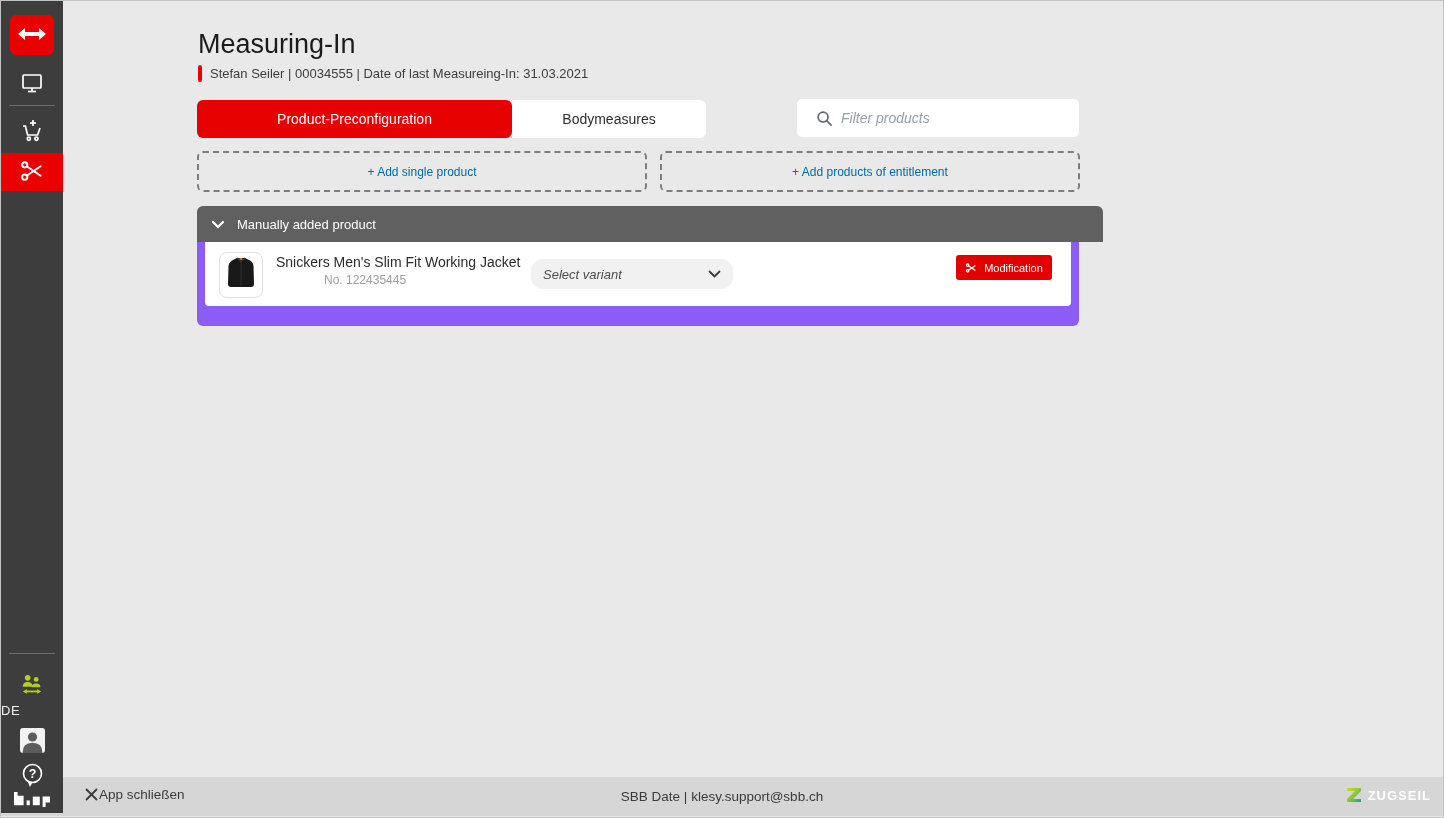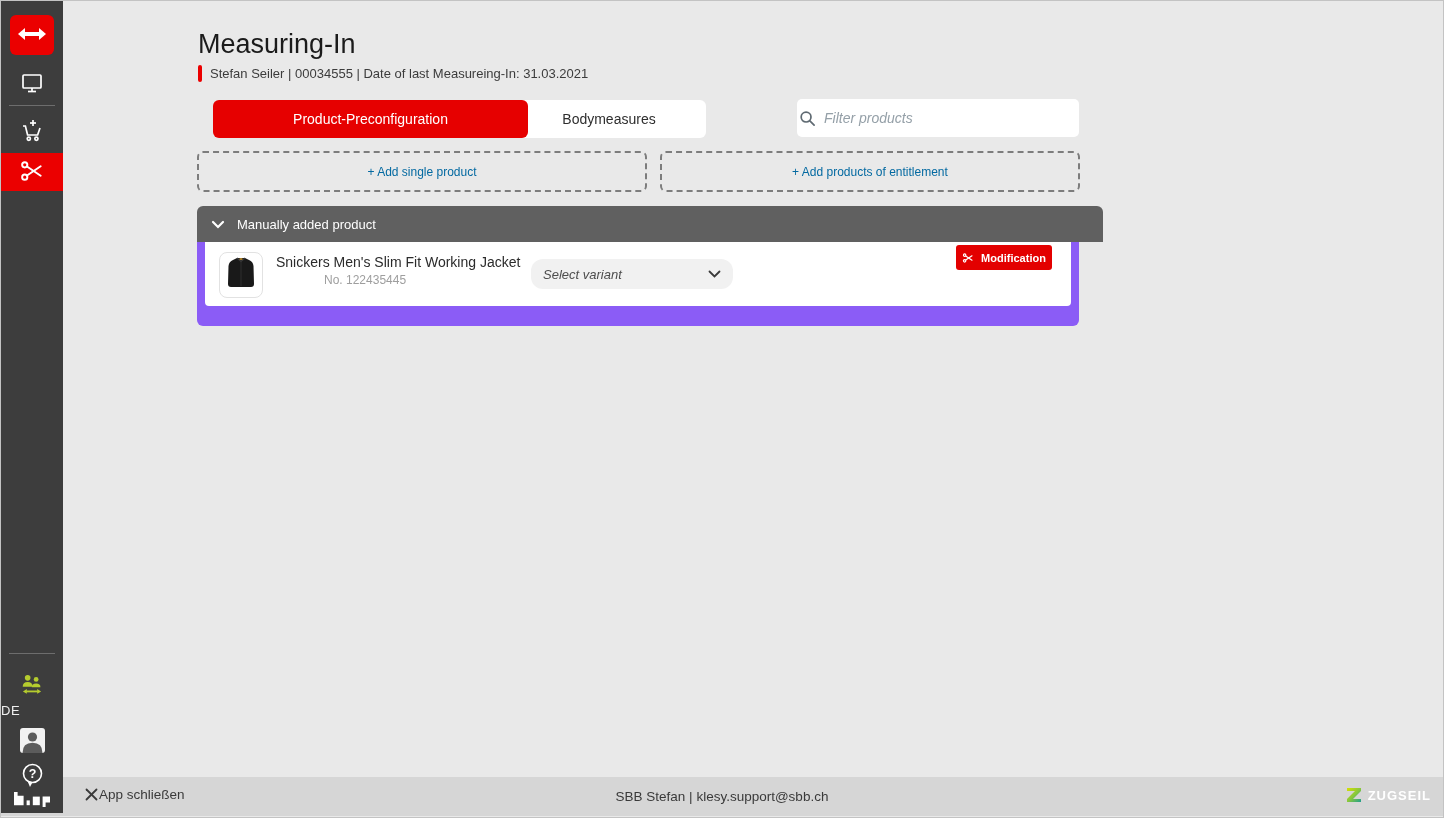--- a/index.html
+++ b/index.html
@@ -31,28 +31,28 @@
                 color:#1b1b1b;text-align:right; }
   .subtitle-row { position:absolute; left:197px; top:64px; display:flex; align-items:center; }
   .red-bar { display:inline-block; width:4px; height:17px; background:#eb0000;
              border-radius:2px; margin-right:8px; }
   .subtitle-text { font-size:13px; color:#3c3c3c; }
 
   
   .tab { position:absolute; top:99px; height:38px; border:none; font-size:14px;
          cursor:pointer; font-family:inherit; }
   .tab-active { left:196px; width:315px; background:#e60000; color:#fff;
-                border-radius:6px; z-index:2;margin-left:16px; }
+                border-radius:6px; z-index:2; }
   .tab-inactive { left:511px; width:194px; background:#ffffff; color:#2e2e2e;
                   border-radius:0 6px 6px 0; z-index:1; }
 
   
   .filter-box { position:absolute; left:796px; top:98px; width:282px; height:38px;
                 background:#ffffff; border-radius:5px; display:flex; align-items:center;
-                padding:0 2px; }
+                padding:0 19px; }
   .filter-box input { border:none; outline:none; flex:1; font-size:14px; font-style:italic;
                       color:#444; background:transparent; margin-left:8px;
                       font-family:inherit; }
   .filter-box input::placeholder { color:#95a0a8; font-style:italic; }
 
   
   .dashed-btn { position:absolute; top:150px; height:41px; background:transparent;
                 border:2px dashed #7d7d7d; border-radius:6px; font-size:12px; color:#0369a1;
                 cursor:pointer; font-family:inherit; }
   .dashed-a { left:196px; width:450px; }
@@ -69,24 +69,24 @@
                  background:#ffffff; border-radius:0 0 4px 4px; }
   .thumb { position:absolute; left:14px; top:10px; width:44px; height:46px;
            background:#fff; border:1px solid #e2e2e2; border-radius:8px;
            display:flex; align-items:center; justify-content:center; }
   .p-name { position:absolute; left:71px; top:12px; font-size:14px; color:#2b2b2b; }
   .p-no   { position:absolute; left:71px; top:31px; font-size:12px; color:#9e9e9e;margin-left:48px; }
   .variant-select { position:absolute; left:326px; top:17px; width:202px; height:30px;
                     background:#f1f1f1; border-radius:12px; display:flex; align-items:center;
                     justify-content:space-between; padding:12px 12px; cursor:pointer; }
   .variant-select .vs-text { font-size:13px; font-style:italic; color:#4d4d4d; }
-  .mod-btn { position:absolute; left:751px; top:3px; width:96px; height:25px;
+  .mod-btn { position:absolute; left:751px; top:13px; width:96px; height:25px;
              background:#e30000; color:#fff; border:none; border-radius:3px;
              display:flex; align-items:center; justify-content:center; gap:7px;
-             font-size:11px; font-weight:bold; cursor:pointer; font-family:inherit; }
+             font-size:11px; font-weight:normal; cursor:pointer; font-family:inherit; }
 
   
   .footer { position:absolute; left:0; bottom:1px; width:1442px; height:39px;
             background:#d6d6d6; z-index:2; }
   .close-app { position:absolute; left:84px; top:10px; background:transparent; border:none;
                display:flex; align-items:center; gap:1px; font-size:13.5px; color:#3a3a3a;
                cursor:pointer; font-family:inherit; }
   .support-text { position:absolute; left:0; right:0; top:12px; text-align:center;
                   font-size:13.5px; color:#3a3a3a; }
   .brand { position:absolute; right:12px; top:9px; display:flex; align-items:center; gap:5px; }
@@ -271,21 +271,21 @@
     <button class="close-app">
       <span style="display:flex;">
         <svg width="13" height="13" viewBox="0 0 13 13" stroke="#3a3a3a" stroke-width="1.8" stroke-linecap="round">
           <line x1="1.5" y1="1.5" x2="11.5" y2="11.5"></line>
           <line x1="11.5" y1="1.5" x2="1.5" y2="11.5"></line>
         </svg>
       </span>
       <span>App schließen</span>
     </button>
 
-    <div class="support-text">SBB Stefan | klesy.support@sbb.ch</div>
+    <div class="support-text">SBB Date | klesy.support@sbb.ch</div>
 
     <div class="brand">
       <span style="display:flex;">
         <svg width="18" height="18" viewBox="0 0 18 18">
           <defs>
             <linearGradient id="zg" x1="0" y1="0" x2="1" y2="1">
               <stop offset="0" stop-color="#d8e000"></stop>
               <stop offset="0.5" stop-color="#8ac83c"></stop>
               <stop offset="1" stop-color="#1f9e8e"></stop>
             </linearGradient>

